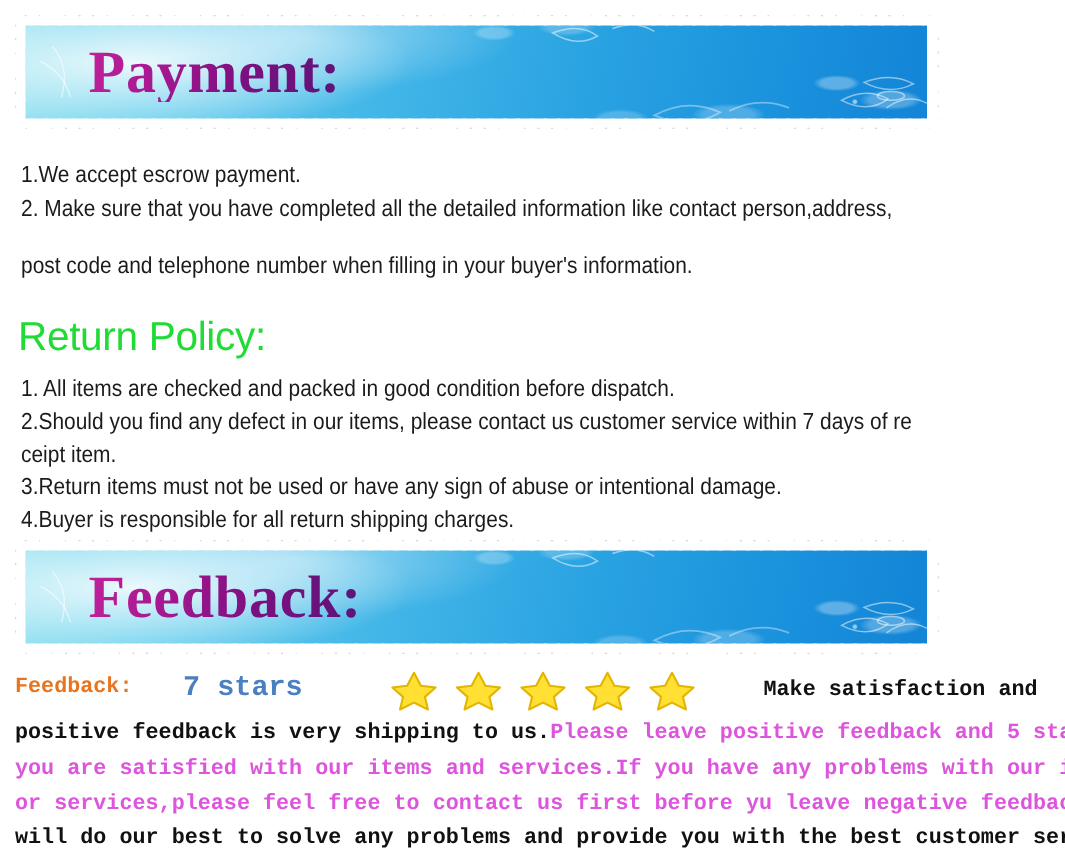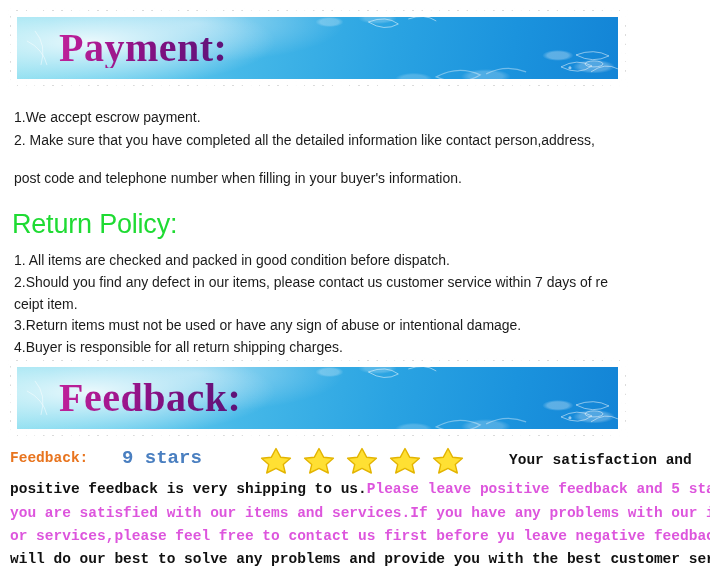--- a/index.html
+++ b/index.html
@@ -211,41 +211,41 @@
   </div>
   <div class="banner-outline"></div>
   <div class="scallop-top"></div>
   <div class="scallop-bottom"></div>
   <div class="scallop-left"></div>
   <div class="scallop-right"></div>
 </div>
 
 <div class="fb-line fb-label" style="left:10px; top:450px;">Feedback:</div>
 
-<div class="fb-line fb-stars-text" style="left:122px; top:447px;">9 stars</div>
+<div class="fb-line fb-stars-text" style="left:122px; top:447px;">7 stars</div>
 
 <div class="stars-row" style="left:259px; top:446px;">
   <svg class="star-icon" width="34" height="28" viewBox="0 0 34 28">
     <path d="M17 2.5 L21.6 11.2 L31.4 12.3 L24.3 18.6 L26.3 27 L17 22.4 L7.7 27 L9.7 18.6 L2.6 12.3 L12.4 11.2 Z" fill="#ffe033" stroke="#e3b400" stroke-width="1.4" stroke-linejoin="round"></path>
   </svg>
   <svg class="star-icon" width="34" height="28" viewBox="0 0 34 28">
     <path d="M17 2.5 L21.6 11.2 L31.4 12.3 L24.3 18.6 L26.3 27 L17 22.4 L7.7 27 L9.7 18.6 L2.6 12.3 L12.4 11.2 Z" fill="#ffe033" stroke="#e3b400" stroke-width="1.4" stroke-linejoin="round"></path>
   </svg>
   <svg class="star-icon" width="34" height="28" viewBox="0 0 34 28">
     <path d="M17 2.5 L21.6 11.2 L31.4 12.3 L24.3 18.6 L26.3 27 L17 22.4 L7.7 27 L9.7 18.6 L2.6 12.3 L12.4 11.2 Z" fill="#ffe033" stroke="#e3b400" stroke-width="1.4" stroke-linejoin="round"></path>
   </svg>
   <svg class="star-icon" width="34" height="28" viewBox="0 0 34 28">
     <path d="M17 2.5 L21.6 11.2 L31.4 12.3 L24.3 18.6 L26.3 27 L17 22.4 L7.7 27 L9.7 18.6 L2.6 12.3 L12.4 11.2 Z" fill="#ffe033" stroke="#e3b400" stroke-width="1.4" stroke-linejoin="round"></path>
   </svg>
   <svg class="star-icon" width="34" height="28" viewBox="0 0 34 28">
     <path d="M17 2.5 L21.6 11.2 L31.4 12.3 L24.3 18.6 L26.3 27 L17 22.4 L7.7 27 L9.7 18.6 L2.6 12.3 L12.4 11.2 Z" fill="#ffe033" stroke="#e3b400" stroke-width="1.4" stroke-linejoin="round"></path>
   </svg>
 </div>
 
-<div class="fb-line fb-black" style="left:509px; top:452px;">Your satisfaction and</div>
+<div class="fb-line fb-black" style="left:509px; top:452px;">Make satisfaction and</div>
 
 <div class="fb-line" style="left:10px; top:481px;">
   <span class="fb-black">positive feedback is very shipping to us.</span><span class="fb-magenta">Please leave positive feedback and 5 stars if</span>
 </div>
 
 <div class="fb-line fb-magenta" style="left:10px; top:505px;">you are satisfied with our items and services.If you have any problems with our items</div>
 
 <div class="fb-line" style="left:10px; top:528px;">
   <span class="fb-magenta">or services,please feel free to contact us first before yu leave negative feedback.</span>
 </div>

